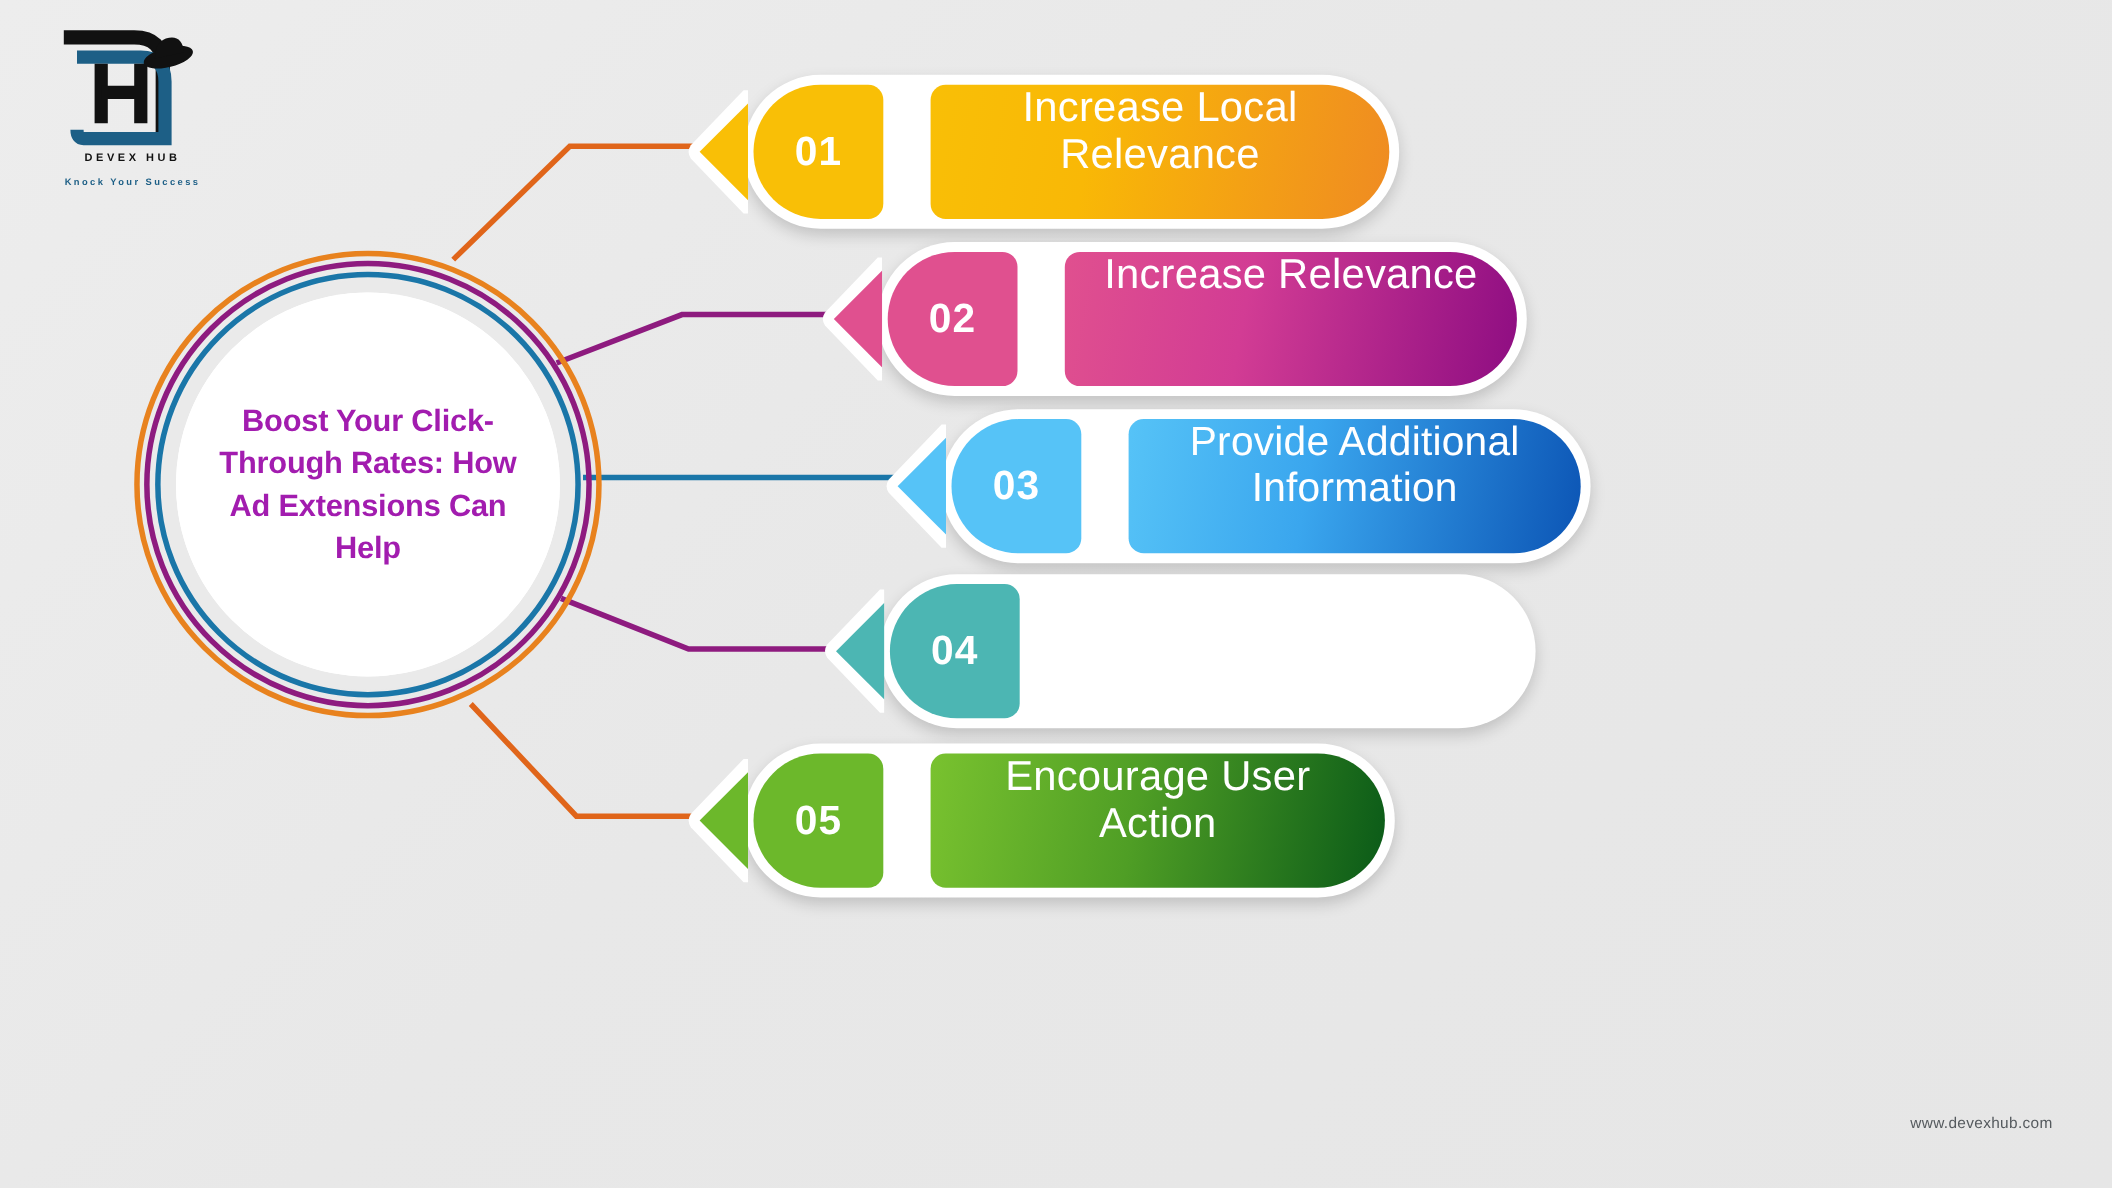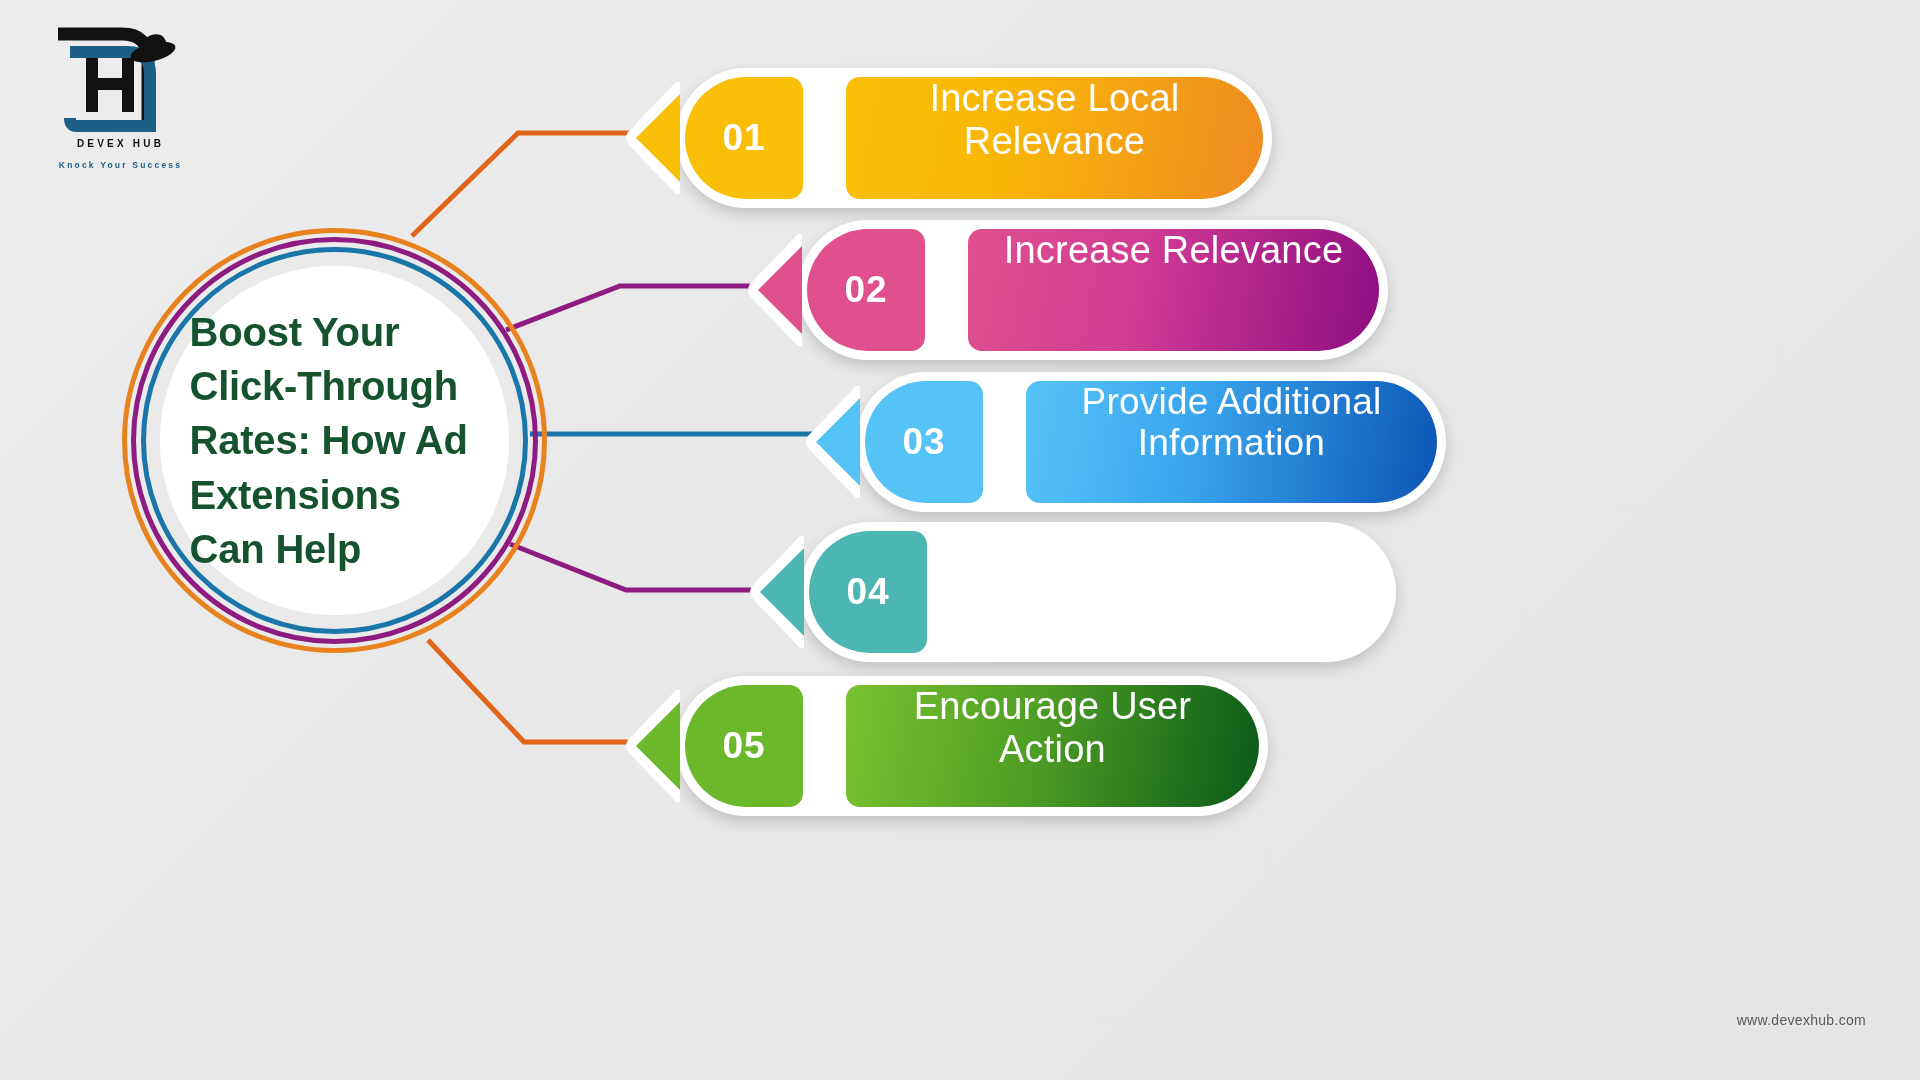--- a/index.html
+++ b/index.html
@@ -75,25 +75,25 @@
     left: 38px; top: 38px;
     width: 349px; height: 349px;
     border-radius: 50%;
     background: #ffffff;
     display: flex;
     align-items: center;
     justify-content: center;
   }
   #hub-title {
     width: 290px;
-    text-align: left;
-    font-size: 40px;
+    text-align: center;
+    font-size: 28px;
     line-height: 1.36;
     font-weight: 700;
-    color: #14532d;
+    color: #a21caf;
     letter-spacing: -0.2px;
   }
 
   
   #connectors {
     position: absolute;
     left: 0; top: 0;
     width: 1920px; height: 1080px;
     pointer-events: none;
   }

